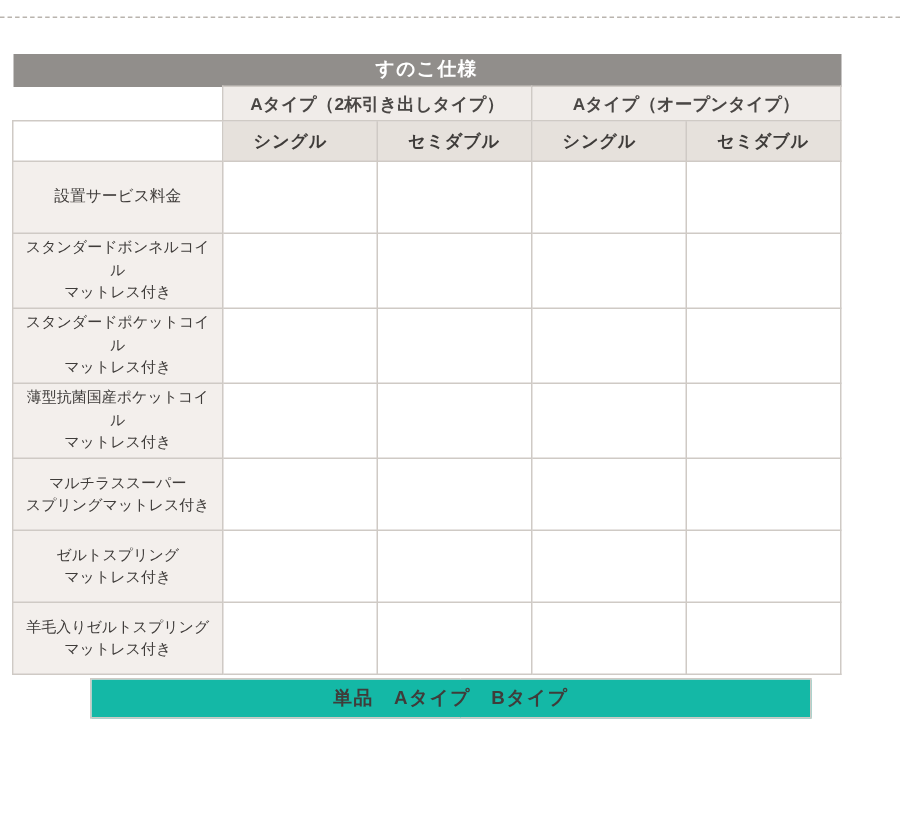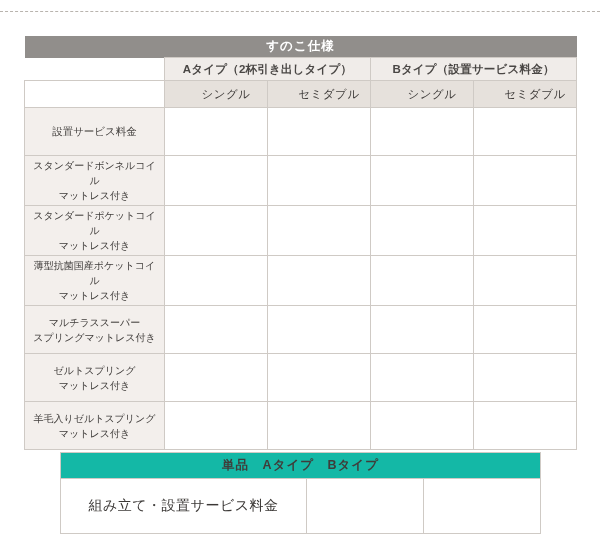--- a/index.html
+++ b/index.html
@@ -21,21 +21,21 @@
     position: absolute;
     left: 0;
     top: 11px;
     width: 600px;
     border-top: 1px dashed #b9b4ae;
   }
 
   
   .spec-wrap {
     position: absolute;
-    left: 24px;
+    left: 8px;
     top: 36px;
     width: 552px;
   }
   table.spec {
     border-collapse: collapse;
     table-layout: fixed;
     width: 552px;
   }
   table.spec col.c0 { width: 140px; }
   table.spec col.c1,
@@ -73,25 +73,25 @@
 
   .sub-blank {
     background: #ffffff;
     border: 1px solid #cfcac5;
     border-left: 1px solid #cfcac5;
   }
   .sub-head {
     background: #e6e1dc;
     color: #3f3c3a;
     font-size: 11.5px;
-    font-weight: normal;
+    font-weight: bold;
     height: 26px;
     border: 1px solid #cfcac5;
     padding: 0 0 0 20px;
-    text-align: center;
+    text-align: left;
     letter-spacing: 0.5px;
   }
 
   td.rowlabel {
     background: #f3efec;
     border: 1px solid #cfcac5;
     font-size: 10.5px;
     line-height: 1.5;
     text-align: center;
     color: #3f3c3a;
@@ -166,21 +166,21 @@
         <col class="c3">
         <col class="c4">
     </colgroup>
     <tbody>
       <tr class="title-bar">
         <td colspan="5">すのこ仕様</td>
       </tr>
       <tr>
         <td class="grp-blank"></td>
         <td class="grp-head" colspan="2">Aタイプ（2杯引き出しタイプ）</td>
-        <td class="grp-head" colspan="2">Bタイプ（設置サービス料金）</td>
+        <td class="grp-head" colspan="2">Aタイプ（オープンタイプ）</td>
       </tr>
       <tr>
         <td class="sub-blank"></td>
         <td class="sub-head">シングル</td>
         <td class="sub-head">セミダブル</td>
         <td class="sub-head">シングル</td>
         <td class="sub-head">セミダブル</td>
       </tr>
 
       <tr>
@@ -240,20 +240,15 @@
   <table class="bottom">
     <colgroup>
         <col class="b0">
         <col class="b1">
         <col class="b2">
       </colgroup>
     <tbody>
       <tr class="bhead">
         <td class="h-merge" colspan="3">単品　Aタイプ　Bタイプ</td>
       </tr>
-      <tr>
-        <td class="svc-label">組み立て・設置サービス料金</td>
-        <td class="svc-cell"></td>
-        <td class="svc-cell"></td>
-      </tr>
     </tbody>
   </table>
 </div>
 
 </body></html>

